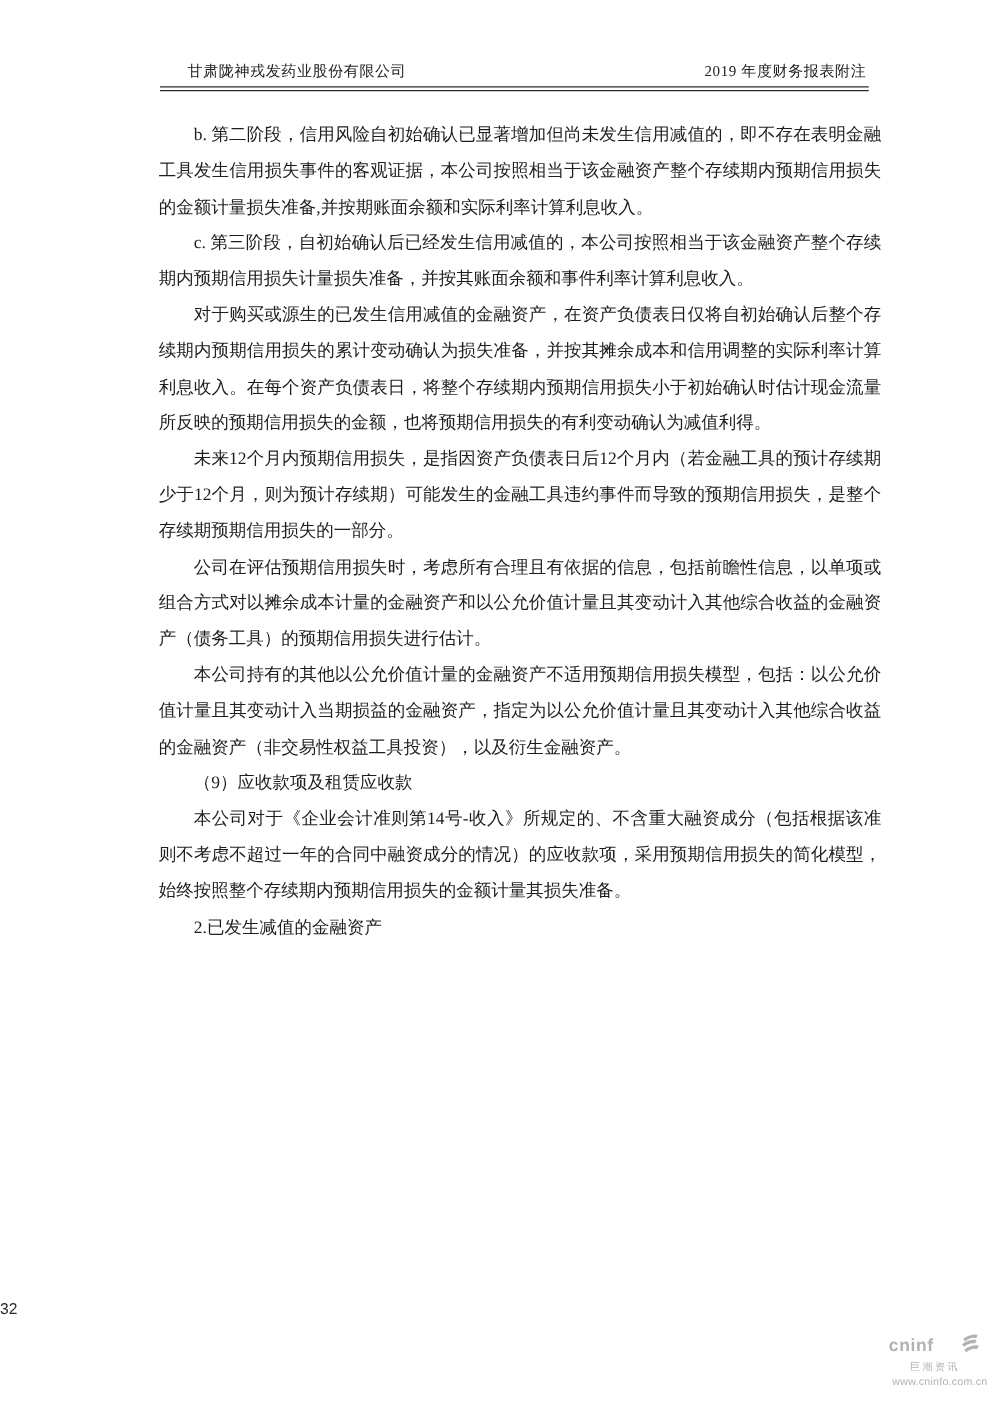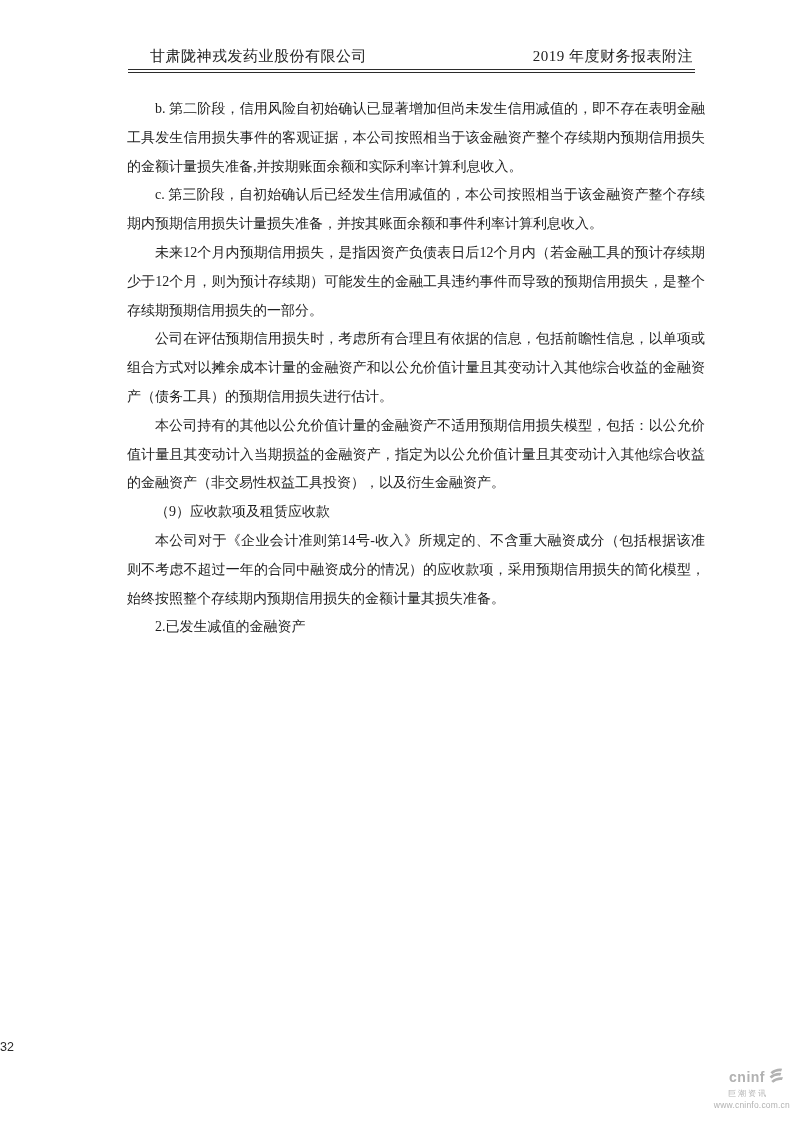--- a/index.html
+++ b/index.html
@@ -7,21 +7,21 @@
     width:793px;height:1122px;position:relative;overflow:hidden;
     background:#ffffff;
     font-family:"Liberation Serif","DejaVu Serif",serif;
     color:#1d1d1d;
   }
   .page{position:absolute;inset:0;background:#fff;}
 
   
   .header{
     position:absolute;left:128px;top:46px;width:567px;
-    font-size:15px;letter-spacing:.5px;color:#222;
+    font-size:12px;letter-spacing:.5px;color:#222;
   }
   .header-row{
     display:flex;justify-content:space-between;align-items:flex-end;
     padding:0 2px 0 22px;height:20px;
   }
   .header-rule{
     margin-top:3px;height:2px;
     border-top:1.7px solid #2b2b2b;
     border-bottom:1px solid #2b2b2b;
   }
@@ -43,21 +43,21 @@
     font-family:"Liberation Sans","DejaVu Sans",sans-serif;
     font-size:12.5px;color:#2a2a2a;
   }
   .cninfo-logo{
     position:absolute;right:3px;bottom:13px;
     text-align:right;color:#b2b2b2;
     font-family:"Liberation Sans","DejaVu Sans",sans-serif;
     line-height:1;
   }
   .cninfo-brand-row{
-    display:flex;align-items:center;justify-content:flex-end;gap:1px;
+    display:flex;align-items:center;justify-content:flex-end;gap:19px;
     margin-right:6px;
   }
   .cninfo-brand{
     font-size:14px;font-weight:bold;letter-spacing:.5px;color:#b2b2b2;
   }
   .cninfo-swirl{display:inline-block;margin-left:1px;}
   .cninfo-cn{
     font-size:8px;letter-spacing:2px;color:#b2b2b2;margin:3px 22px 0 0;text-align:right;
   }
   .cninfo-url{
@@ -73,20 +73,21 @@
     <div class="header-row">
       <span>甘肃陇神戎发药业股份有限公司</span>
       <span>2019 年度财务报表附注</span>
     </div>
     <div class="header-rule"></div>
   </div>
 
   <div class="doc-body">
       <p class="para">b. 第二阶段，信用风险自初始确认已显著增加但尚未发生信用减值的，即不存在表明金融工具发生信用损失事件的客观证据，本公司按照相当于该金融资产整个存续期内预期信用损失的金额计量损失准备,并按期账面余额和实际利率计算利息收入。</p>
       <p class="para">c. 第三阶段，自初始确认后已经发生信用减值的，本公司按照相当于该金融资产整个存续期内预期信用损失计量损失准备，并按其账面余额和事件利率计算利息收入。</p>
+      <p class="para">对于购买或源生的已发生信用减值的金融资产，在资产负债表日仅将自初始确认后整个存续期内预期信用损失的累计变动确认为损失准备，并按其摊余成本和信用调整的实际利率计算利息收入。在每个资产负债表日，将整个存续期内预期信用损失小于初始确认时估计现金流量所反映的预期信用损失的金额，也将预期信用损失的有利变动确认为减值利得。</p>
       <p class="para">未来12个月内预期信用损失，是指因资产负债表日后12个月内（若金融工具的预计存续期少于12个月，则为预计存续期）可能发生的金融工具违约事件而导致的预期信用损失，是整个存续期预期信用损失的一部分。</p>
       <p class="para">公司在评估预期信用损失时，考虑所有合理且有依据的信息，包括前瞻性信息，以单项或组合方式对以摊余成本计量的金融资产和以公允价值计量且其变动计入其他综合收益的金融资产（债务工具）的预期信用损失进行估计。</p>
       <p class="para">本公司持有的其他以公允价值计量的金融资产不适用预期信用损失模型，包括：以公允价值计量且其变动计入当期损益的金融资产，指定为以公允价值计量且其变动计入其他综合收益的金融资产（非交易性权益工具投资），以及衍生金融资产。</p>
       <p class="para">（9）应收款项及租赁应收款</p>
       <p class="para">本公司对于《企业会计准则第14号-收入》所规定的、不含重大融资成分（包括根据该准则不考虑不超过一年的合同中融资成分的情况）的应收款项，采用预期信用损失的简化模型，始终按照整个存续期内预期信用损失的金额计量其损失准备。</p>
       <p class="para">2.已发生减值的金融资产</p>
     </div>
 
   <div class="page-number">32</div>
 

